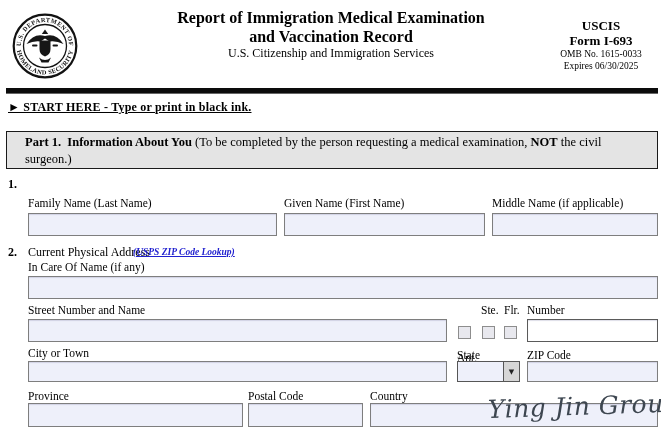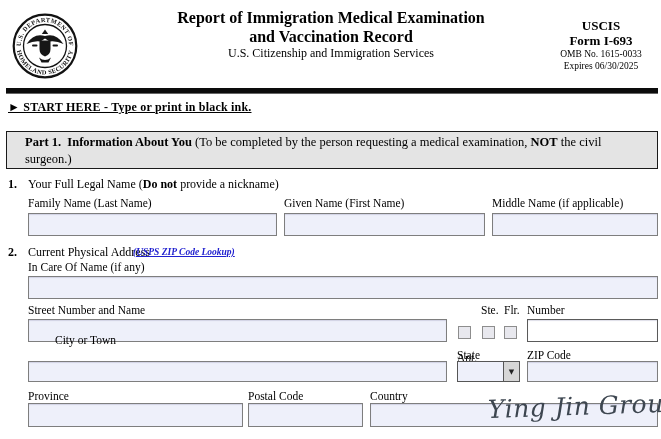--- a/index.html
+++ b/index.html
@@ -117,23 +117,20 @@
 
   <div class="abs start-here">► START HERE - Type or print in black ink.</div>
 
   <div class="abs part1-box">
     <span class="b">Part 1.</span>&nbsp;
     <span class="b">Information About You</span>
     <span>(To be completed by the person requesting a medical examination, </span><span class="b">NOT</span><span> the civil surgeon.)</span>
   </div>
 
   <div class="abs item-num" style="left:8px; top:177px;">1.</div>
-  <div class="abs item-label" style="left:28px; top:177px;">
-    <span>Your Full Legal Name (</span><span class="b">Do not</span><span> provide a nickname)</span>
-  </div>
 
   <div class="lbl" style="left:28px; top:197px;">Family Name (Last Name)</div>
   <div class="lbl" style="left:284px; top:197px;">Given Name (First Name)</div>
   <div class="lbl" style="left:492px; top:197px;">Middle Name (if applicable)</div>
 
   <input class="fld" style="left: 28px; top: 213px; width: 249px; height: 23px;" value="">
   <input class="fld" style="left: 284px; top: 213px; width: 201px; height: 23px;" value="">
   <input class="fld" style="left: 492px; top: 213px; width: 166px; height: 23px;" value="">
 
   <div class="abs item-num" style="left:8px; top:245px;">2.</div>
@@ -148,21 +145,21 @@
   <div class="lbl" style="left:481px; top:304px;">Ste.</div>
   <div class="lbl" style="left:504px; top:304px;">Flr.</div>
   <div class="lbl" style="left:527px; top:304px;">Number</div>
 
   <input class="fld" style="left: 28px; top: 319px; width: 419px; height: 23px;" value="">
   <span class="cb" style="left:458px; top:326px;"></span>
   <span class="cb" style="left:482px; top:326px;"></span>
   <span class="cb" style="left:504px; top:326px;"></span>
   <input class="fld white" style="left: 527px; top: 319px; width: 131px; height: 23px;" value="">
 
-  <div class="lbl" style="left:28px;  top:334px;margin-left:27px;">City or Town</div>
+  <div class="lbl" style="left:28px;  top:347px;">City or Town</div>
   <div class="lbl" style="left:457px; top:349px;">State</div>
   <div class="lbl" style="left:527px; top:349px;">ZIP Code</div>
 
   <input class="fld" style="left: 28px; top: 361px; width: 419px; height: 21px;" value="">
   <div class="combo" style="left:457px; top:361px; width:63px; height:21px;">
     <span class="val"></span>
     <span class="btn">
         <span>▼</span>
       </span>
   </div>

